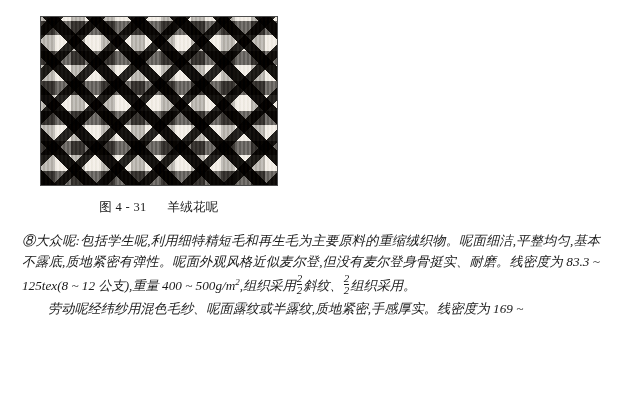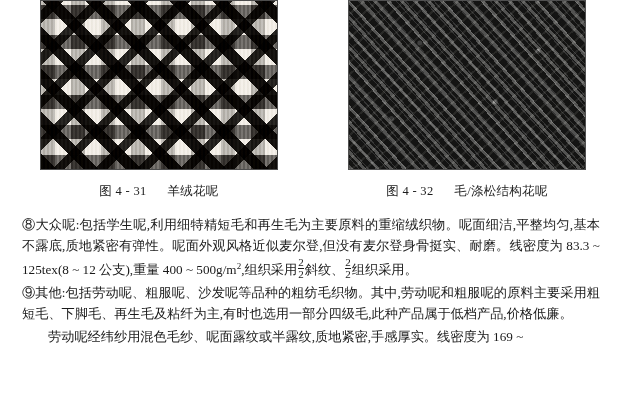--- a/index.html
+++ b/index.html
@@ -17,22 +17,21 @@
   .page {
     position: relative;
     width: 622px;
     height: 420px;
     box-sizing: border-box;
   }
 
   
   .figure-row {
     display: flex;
-    justify-content: space-between;
-    padding: 0 36px 0 40px;
+    padding: 16px 36px 0 40px;
     box-sizing: border-box;
   }
   .figure {
     display: flex;
     flex-direction: column;
     align-items: center;
   }
   .fig-img {
     width: 238px;
     height: 170px;
@@ -88,20 +87,21 @@
   .fig-caption .cap-gap { display: inline-block; width: 14px; }
 
   
   .body-text {
     padding: 14px 22px 0 22px;
     box-sizing: border-box;
     font-size: 13.2px;
     line-height: 1.62;
     text-align: justify;
     text-justify: inter-ideograph;
+    font-style: italic;
   }
   .para {
     margin: 0 0 1px 0;
     text-indent: 0;
   }
   .para.indent {
     text-indent: 26px;
   }
   .frac {
     display: inline-block;
@@ -124,34 +124,25 @@
 
     <div class="figure">
       <div class="fig-img fig-houndstooth"></div>
       <div class="fig-caption">
         <span>图 4 - 31</span>
         <span class="cap-gap"></span>
         <span>羊绒花呢</span>
       </div>
     </div>
 
-    <div class="figure">
-      <div class="fig-img fig-diagonal"></div>
-      <div class="fig-caption">
-        <span>图 4 - 32</span>
-        <span class="cap-gap"></span>
-        <span>毛/涤松结构花呢</span>
-      </div>
-    </div>
 
   </div>
 
   <div class="body-text">
 
     <p class="para"><span>⑧大众呢:包括学生呢,利用细特精短毛和再生毛为主要原料的重缩绒织物。呢面细洁,平整均匀,基本不露底,质地紧密有弹性。呢面外观风格近似麦尔登,但没有麦尔登身骨挺实、耐磨。线密度为 83.3 ~ 125tex(8 ~ 12 公支),重量 400 ~ 500g/m</span><sup class="sup">2</sup><span>,组织采用</span><span class="frac"><span class="num">2</span><span class="den">2</span></span><span>斜纹、</span><span class="frac"><span class="num">2</span><span class="den">2</span></span><span>组织采用。</span></p>
 
-    <p class="para">⑨其他:包括劳动呢、粗服呢、沙发呢等品种的粗纺毛织物。其中,劳动呢和粗服呢的原料主要采用粗短毛、下脚毛、再生毛及粘纤为主,有时也选用一部分四级毛,此种产品属于低档产品,价格低廉。</p>
 
     <p class="para indent">劳动呢经纬纱用混色毛纱、呢面露纹或半露纹,质地紧密,手感厚实。线密度为 169 ~</p>
 
   </div>
 
 </div>
 
 </body></html>

